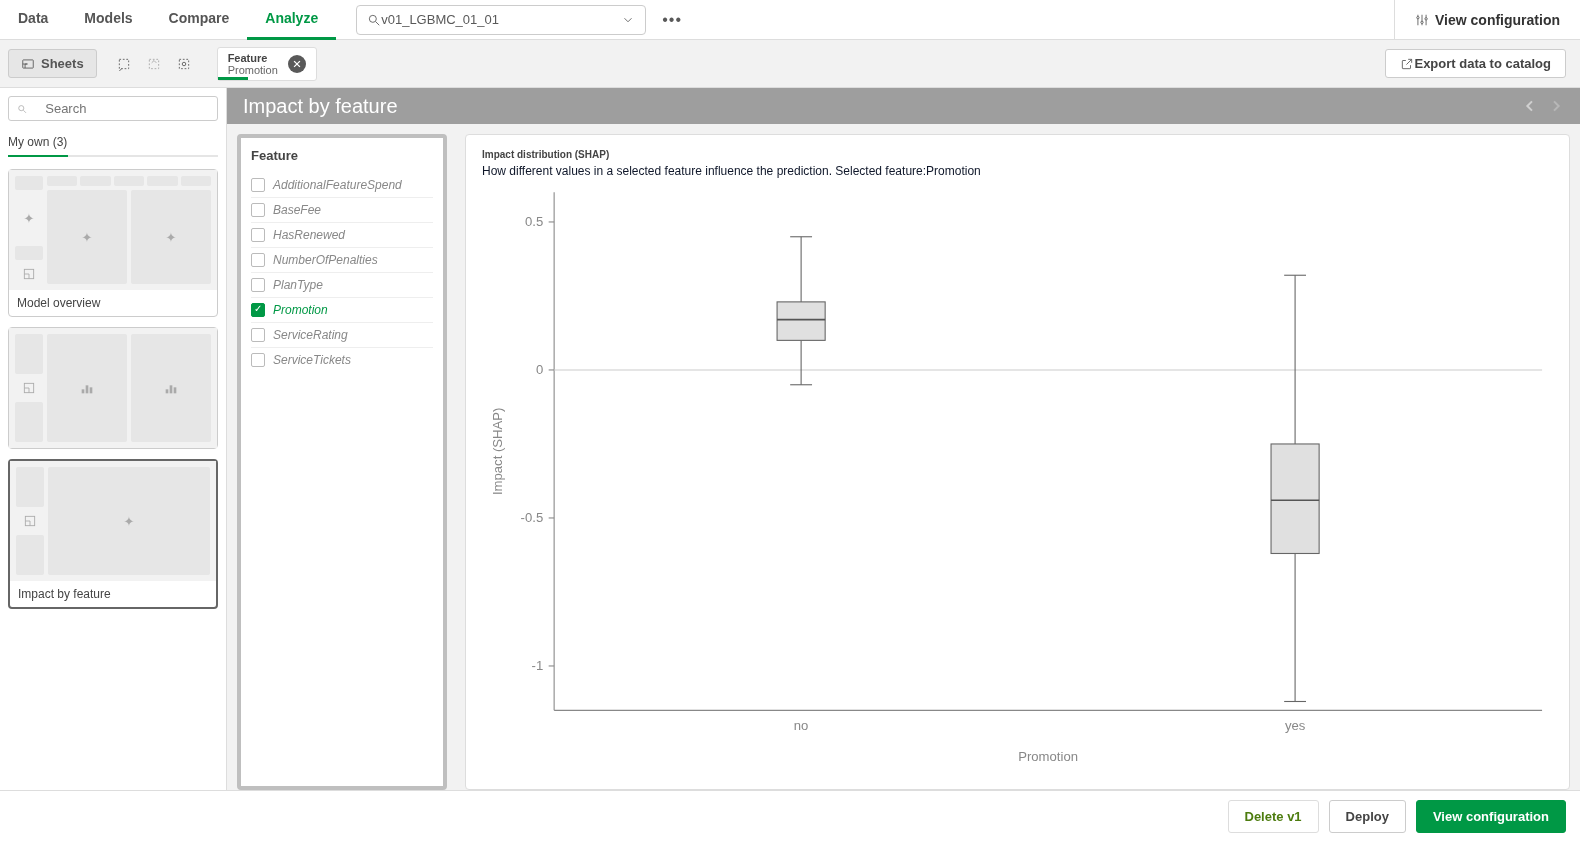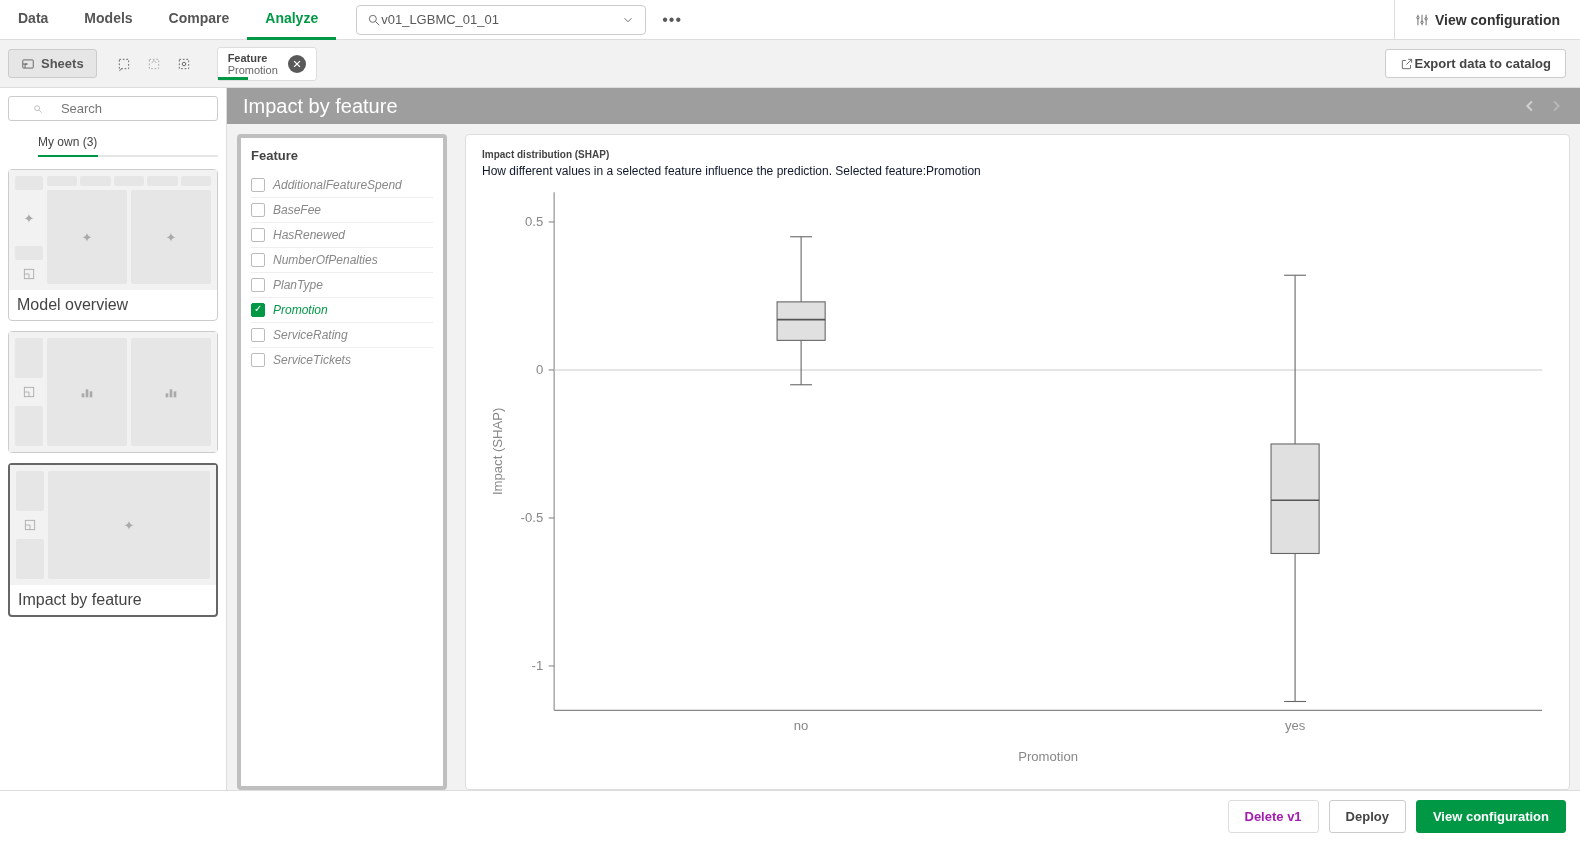--- a/index.html
+++ b/index.html
@@ -25,30 +25,30 @@
   .feature-tab-text { display:flex; flex-direction: column; font-size: 11px; color:#666; }
   .feature-tab-text .lbl { font-weight:600; color:#444; }
   .feature-tab-close { width:18px; height:18px; border-radius:50%; background:#595959; color:#fff; display:flex; align-items:center; justify-content:center; cursor:pointer; font-size:11px; }
   .export-btn { margin-left:auto; margin-right: 14px; border:1px solid #ccc; border-radius:3px; padding:6px 14px; display:flex; align-items:center; cursor:pointer; background:#fff; font-weight:600; color:#444; }
   
   
   .main { display:flex; height: 702px; }
   
   
   .sidebar { width: 227px; border-right: 1px solid #ddd; padding: 8px; display:flex; flex-direction:column; }
-  .sidebar-search { border:1px solid #ccc; border-radius:3px; padding:4px 24px; display:flex; align-items:center; gap:18px; color:#999; }
+  .sidebar-search { border:1px solid #ccc; border-radius:3px; padding:4px 8px; display:flex; align-items:center; gap:18px; color:#999; }
   .sidebar-search input { border:none; outline:none; font-size:13px; width:100%; }
   .sidebar-subhead { margin-top: 14px; font-size: 12px; color: #444; padding-bottom: 6px; }
-  .sidebar-subhead-wrap { border-bottom: 2px solid #e5e5e5; position: relative; margin-bottom: 12px; margin-left: 30px; }
+  .sidebar-subhead-wrap { border-bottom: 2px solid #e5e5e5; position: relative; margin-bottom: 12px; }
   .sidebar-subhead-wrap::after { content:""; position:absolute; left:0; bottom:-2px; width:60px; height:2px; background:#009845; }
   
   .sheetcard { border:1px solid #ccc; border-radius:4px; margin-bottom: 10px; cursor:pointer; }
   .sheetcard.active { border:2px solid #666; }
   .sheetcard .thumb { background:#f2f2f2; height: 120px; display:flex; gap:4px; padding:6px; }
-  .sheetcard .label { padding:6px 8px; font-size:16px; color:#444; }
+  .sheetcard .label { padding:6px 8px; font-size:12px; color:#444; }
   .tbox { background:#e6e6e6; border-radius:2px; }
   
   
   .content { flex:1; background:#f2f2f2; display:flex; flex-direction:column; }
   .content-header { background:#9e9e9e; color:#fff; height:36px; display:flex; align-items:center; padding:0 16px; font-size: 20px; }
   .content-header .navarrows { margin-left:auto; display:flex; gap:10px; color:#d0d0d0; }
   .content-body { flex:1; display:flex; gap:18px; padding: 10px 10px 0 10px; }
   
   .feature-panel { width: 210px; background:#fff; border: 4px solid #bfbfbf; border-radius:4px; padding:10px; }
   .feature-panel h4 { font-size:13px; font-weight:700; color:#444; margin-bottom:10px; }
@@ -61,21 +61,21 @@
   
   .chart-panel { flex:1; background:#fff; border:1px solid #ddd; border-radius:4px; padding: 14px 16px; display:flex; flex-direction:column; }
   .chart-panel h3 { font-size: 10px; font-weight:700; color:#444; }
   .chart-panel p.desc { font-size:12px; color:#0f172a; margin-top:4px; }
   .chart-svg-wrap { flex:1; position:relative; }
   
   
   .footer { height: 52px; display:flex; align-items:center; justify-content:flex-end; gap:10px; padding: 0 14px; border-top:1px solid #ddd; }
   .btn { border:1px solid #ccc; background:#fff; padding:8px 16px; border-radius:3px; cursor:pointer; font-size:13px; font-weight:600; color:#444; }
   .btn.primary { background:#009845; border-color:#009845; color:#fff; }
-  .btn.disabled { color:#a21caf; border-color:#ddd; cursor:default; }
+  .btn.disabled { color:#4d7c0f; border-color:#ddd; cursor:default; }
   
   svg { display:block; }
   .ico { width:14px; height:14px; stroke:#595959; fill:none; stroke-width:1.5; }
 </style>
 </head>
 <body>
 
 <div class="topnav">
   <div class="topnav-tabs">
     <div class="topnav-tab">Data</div>

